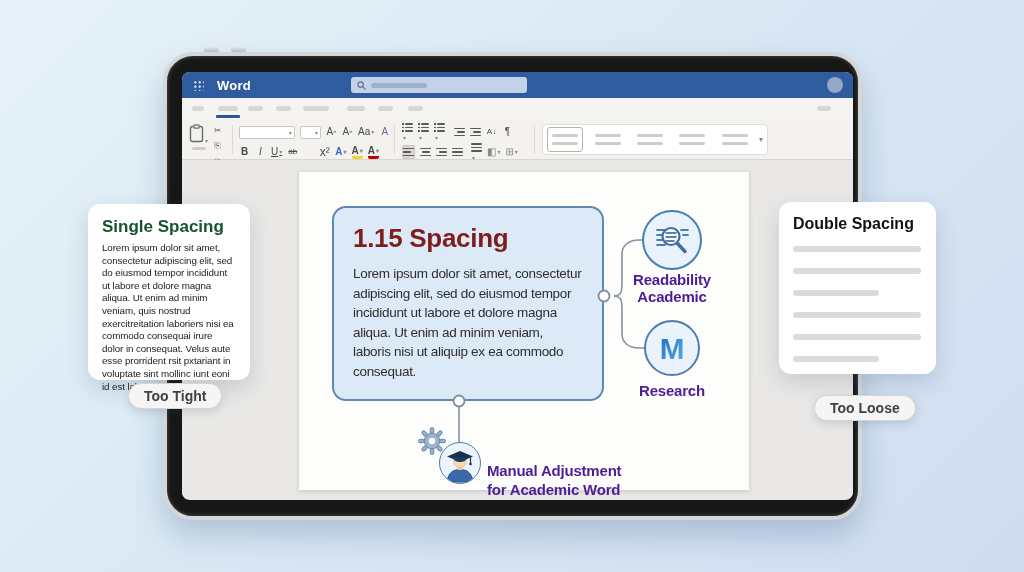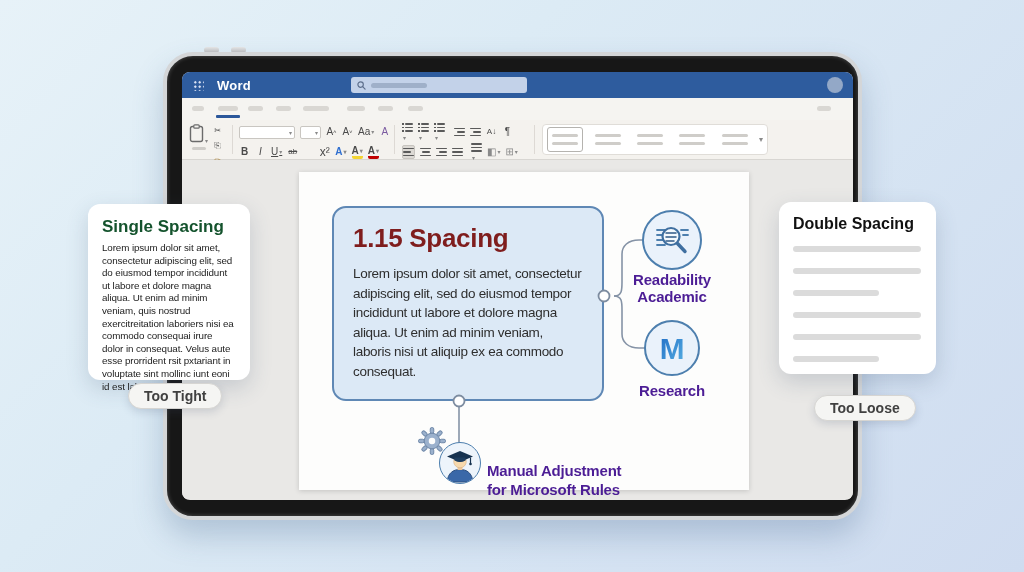--- a/index.html
+++ b/index.html
@@ -360,21 +360,21 @@
               <rect x="17.6" y="22" width="4.8" height="5" fill="#eec79a"></rect>
               <circle cx="20" cy="18.5" r="6.3" fill="#f7d9ad" stroke="#d8b184" stroke-width="0.6"></circle>
               <polygon points="7,13.5 20,8 33,13.5 20,19" fill="#16324f"></polygon>
               <path d="M14.5 14.5 L14.5 17.5 Q20 20.5 25.5 17.5 L25.5 14.5" fill="#1d3d5e"></path>
               <line x1="30.5" y1="14.5" x2="30.5" y2="20" stroke="#16324f" stroke-width="1.2"></line>
               <circle cx="30.5" cy="21" r="1.3" fill="#16324f"></circle>
             </svg>
           </div>
           <div class="lbl lbl-manual">
             <div>Manual Adjustment</div>
-            <div>for Microsoft Rules</div>
+            <div>for Academic Word</div>
           </div>
 
         </div>
       </div>
     </div>
   </div>
 
   <div class="side-card card-single">
     <h2>Single Spacing</h2>
     <p>Lorem ipsum dolor sit amet, consectetur adipiscing elit, sed do eiusmod tempor incididunt ut labore et dolore magna aliqua. Ut enim ad minim veniam, quis nostrud exercitreitation laboriers nisi ea commodo consequai irure dolor in consequat. Velus aute esse prorrident rsit pxtariant in voluptate sint mollinc iunt eoni id est laborum.</p>

